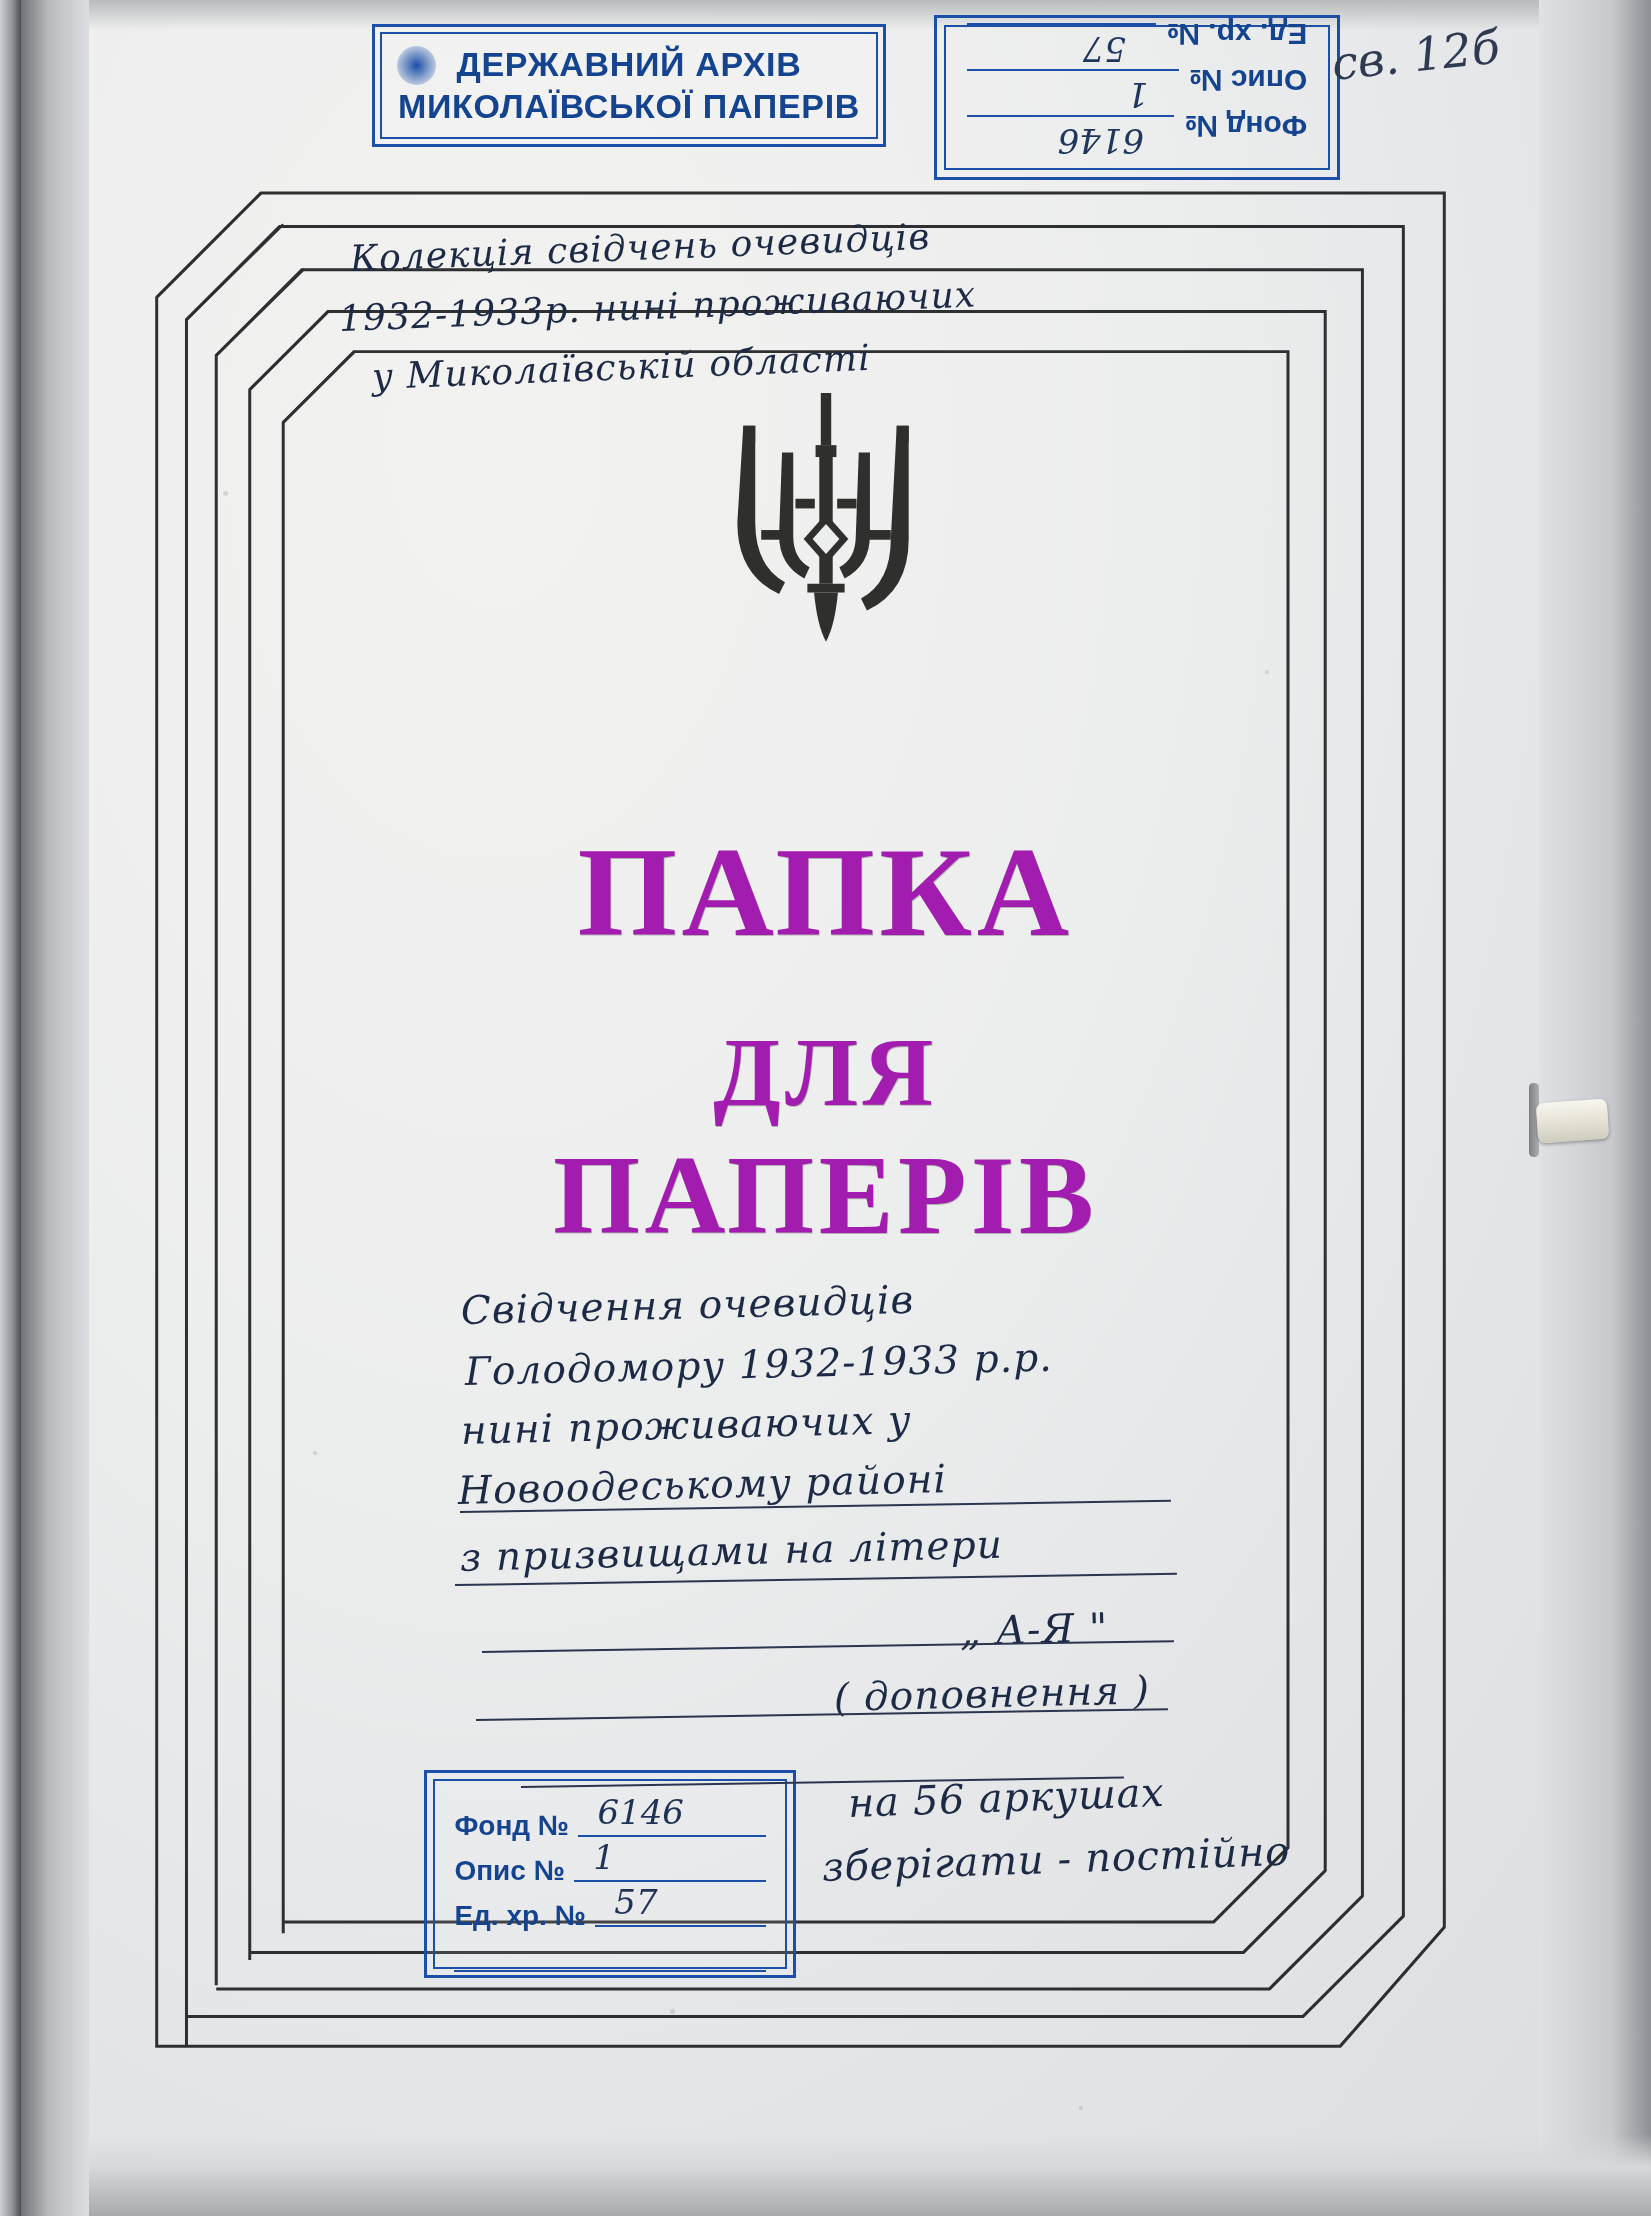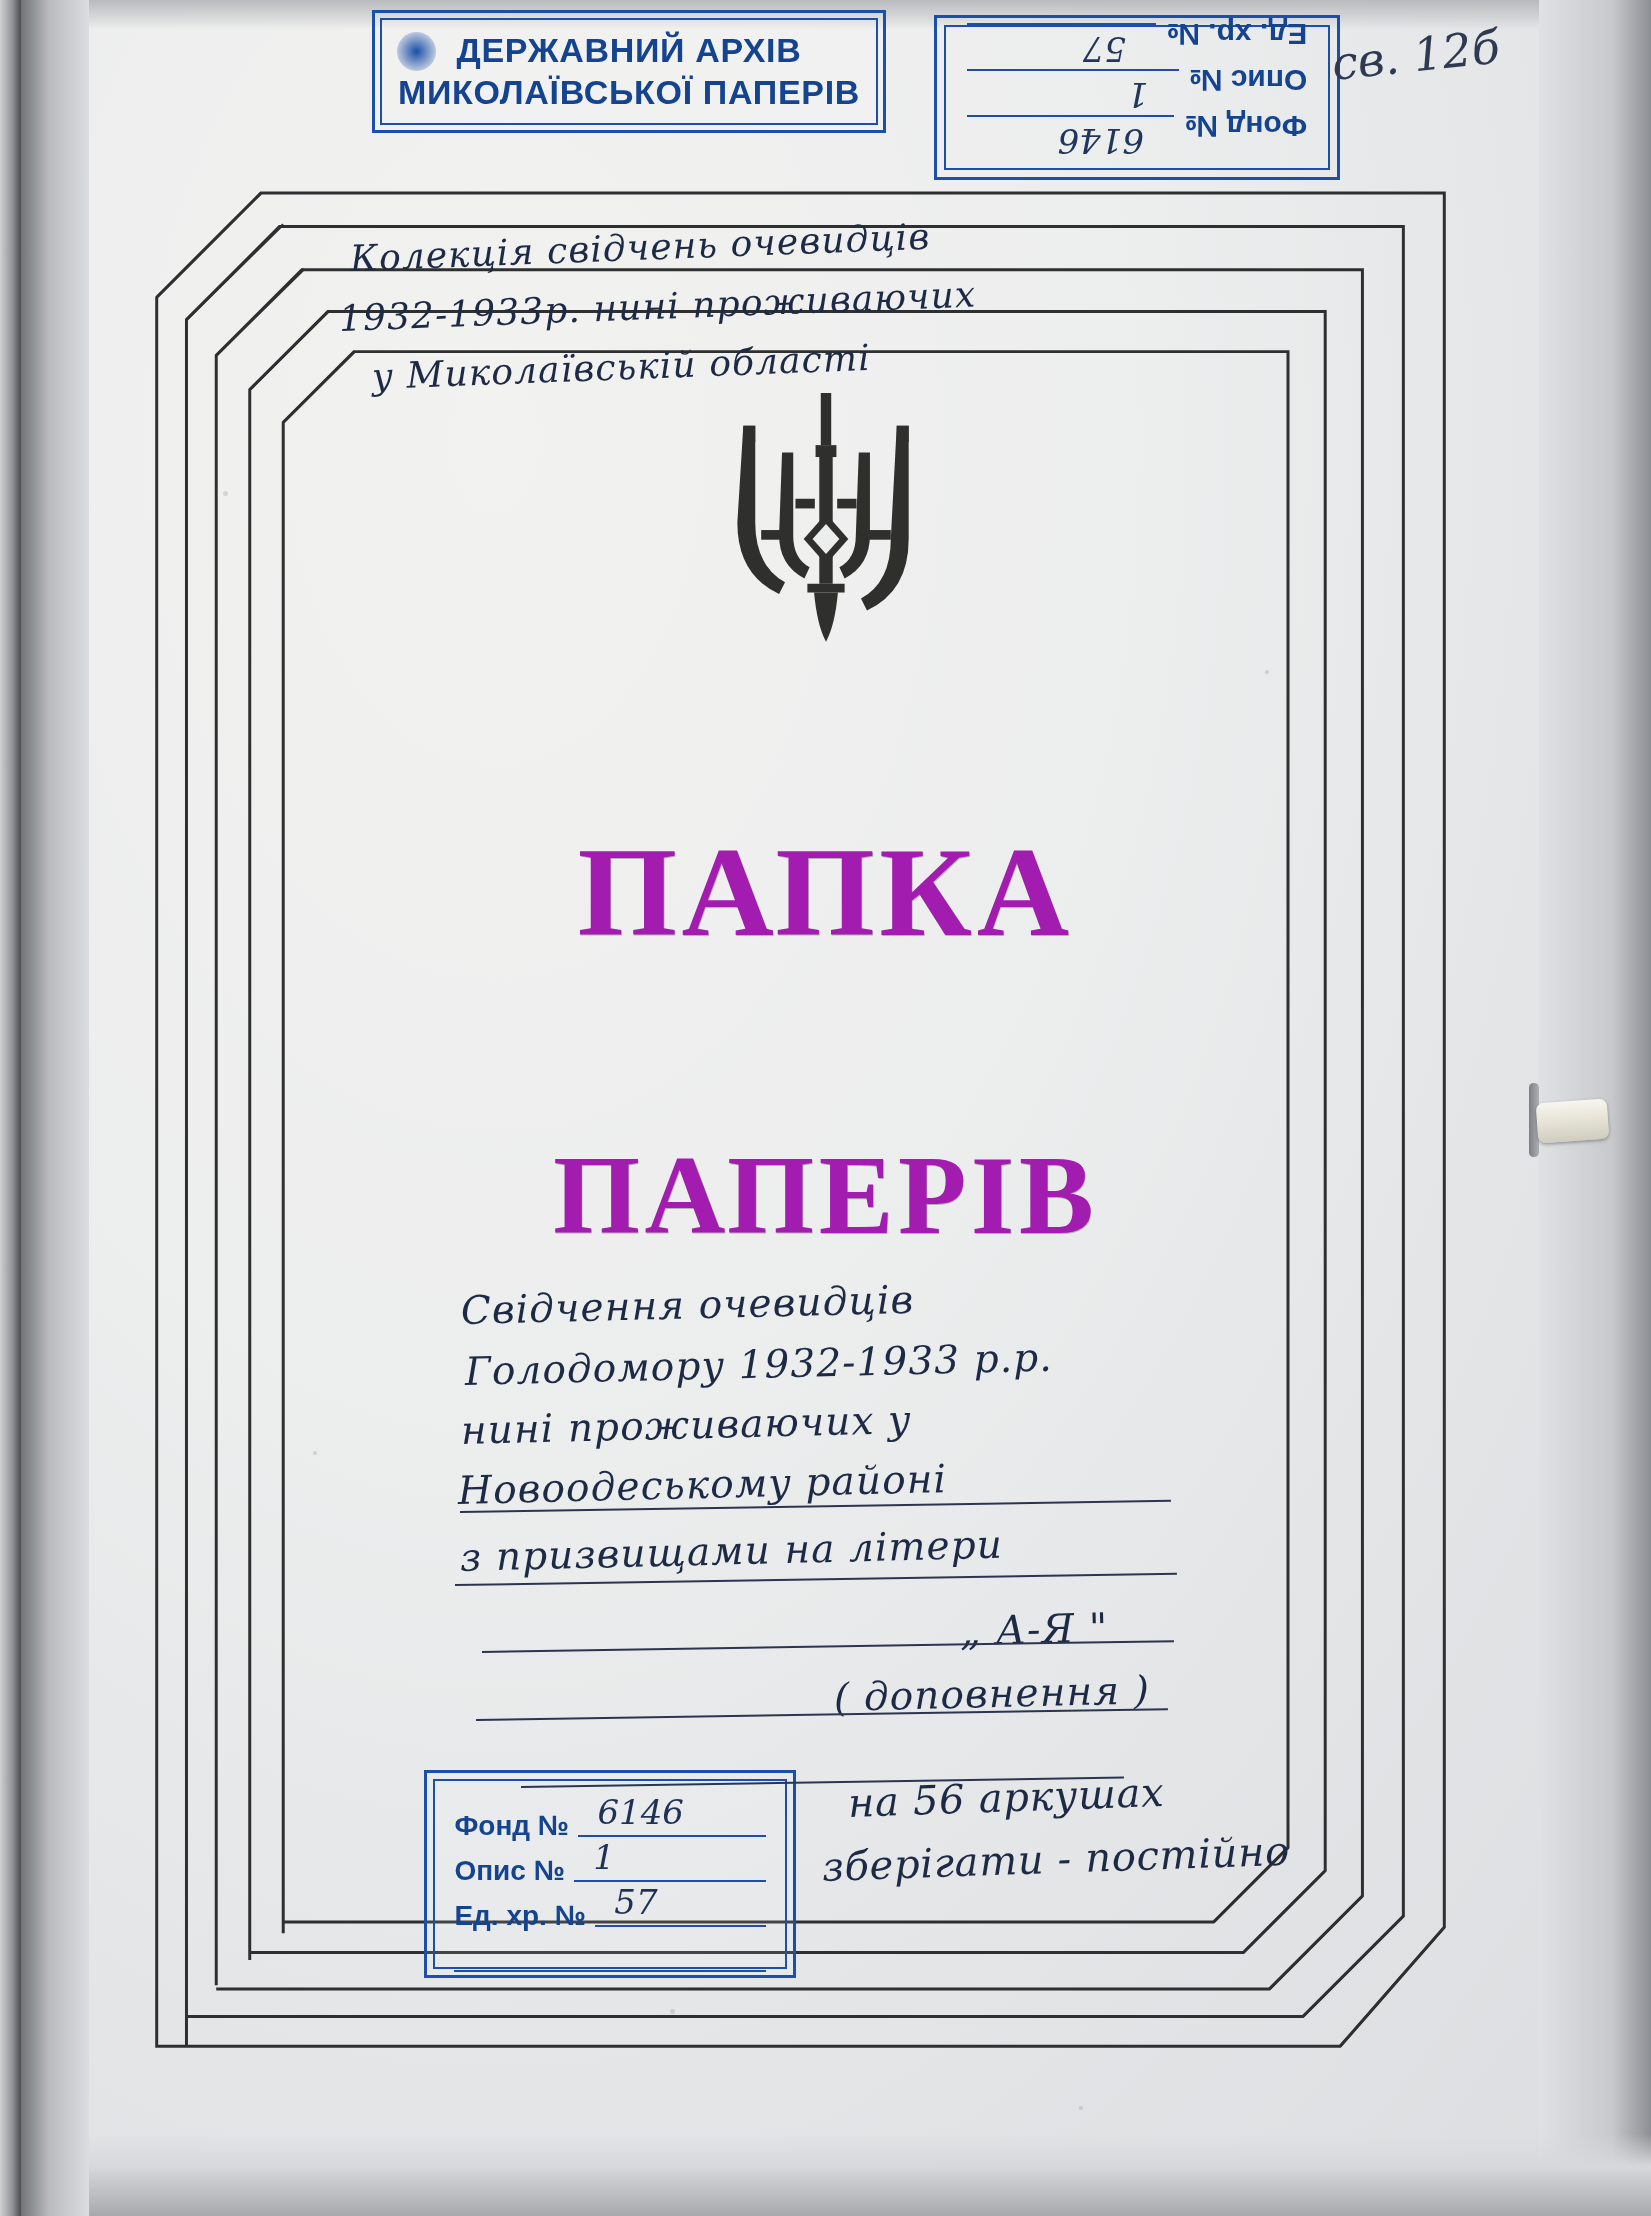--- a/index.html
+++ b/index.html
@@ -174,21 +174,21 @@
 
   
   .stamp-box {
     position: absolute;
     border: 3px solid #1b4fa8;
     color: #14438f;
     box-sizing: border-box;
   }
   
   #stamp-archive {
-    left: 372px; top: 10px;
+    left: 372px; top: 24px;
     width: 514px; height: 123px;
     background: rgba(255,255,255,0.12);
   }
   #stamp-archive .inner {
     position: absolute;
     left: 0; top: 0; right: 0; bottom: 0;
     border: 2.2px solid #1b4fa8;
     margin: 5.2px;
     display: flex;
     flex-direction: column;
@@ -382,20 +382,21 @@
 
         <path d="M58 192 h36 v13 h-36 z"></path>
         <path d="M196 192 h36 v13 h-36 z"></path>
         <path d="M104 150 h26 v13 h-26 z"></path>
         <path d="M160 150 h26 v13 h-26 z"></path>
       </g>
     </svg>
   </div>
 
   <div class="printed-title" id="title-1">ПАПКА</div>
+  <div class="printed-title" id="title-2">ДЛЯ</div>
   <div class="printed-title" id="title-3">ПАПЕРІВ</div>
 
   <div class="stamp-box" id="stamp-archive">
     <div class="stamp-blot"></div>
     <div class="inner">
       <div class="l1">ДЕРЖАВНИЙ АРХІВ</div>
       <div class="l2">МИКОЛАЇВСЬКОЇ ПАПЕРІВ</div>
     </div>
   </div>
 

